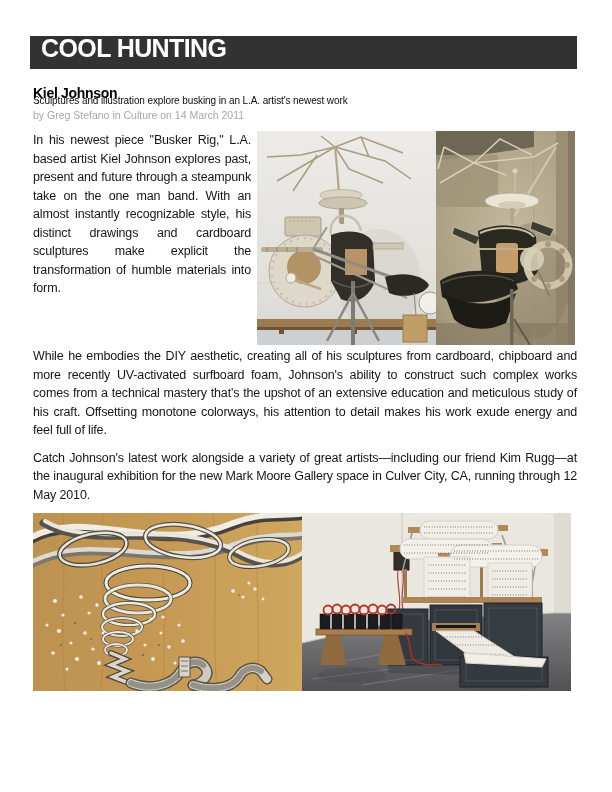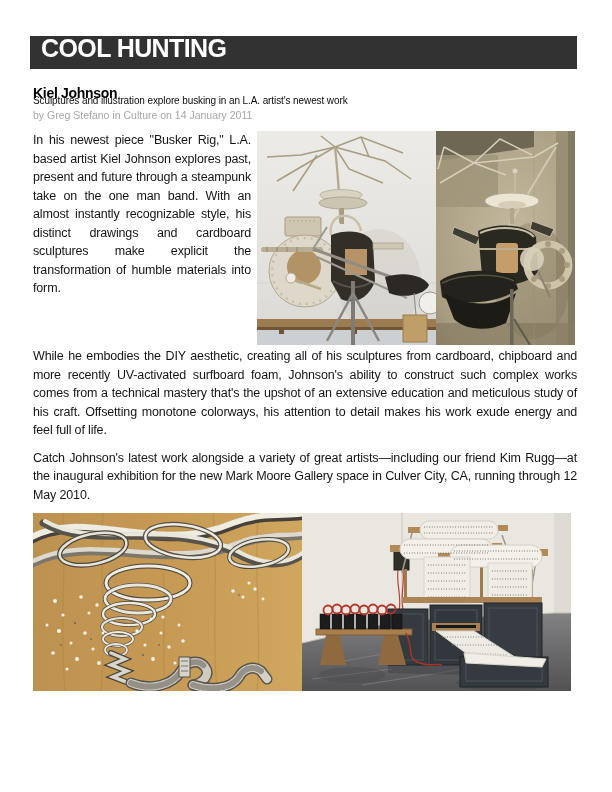--- a/index.html
+++ b/index.html
@@ -50,21 +50,21 @@
 <body>
 
 <div class="page">
 
   <div class="masthead">
     <span class="logo">COOL HUNTING</span>
   </div>
 
   <h1 class="title">Kiel Johnson</h1>
   <div class="subtitle">Sculptures and illustration explore busking in an L.A. artist's newest work</div>
-  <div class="byline">by Greg Stefano in Culture on 14 January 2011</div>
+  <div class="byline">by Greg Stefano in Culture on 14 March 2011</div>
 
   <div class="article">
 
     <div class="row-top">
       <div class="col-text">
         <p class="body">In his newest piece "Busker Rig," L.A. based artist Kiel Johnson explores past, present and future through a steampunk take on the one man band. With an almost instantly recognizable style, his distinct drawings and cardboard sculptures make explicit the transformation of humble materials into form.</p>
       </div>
 
       <figure class="photo photo-a" style="margin:0">
         <svg viewBox="0 0 179 214" xmlns="http://www.w3.org/2000/svg">

